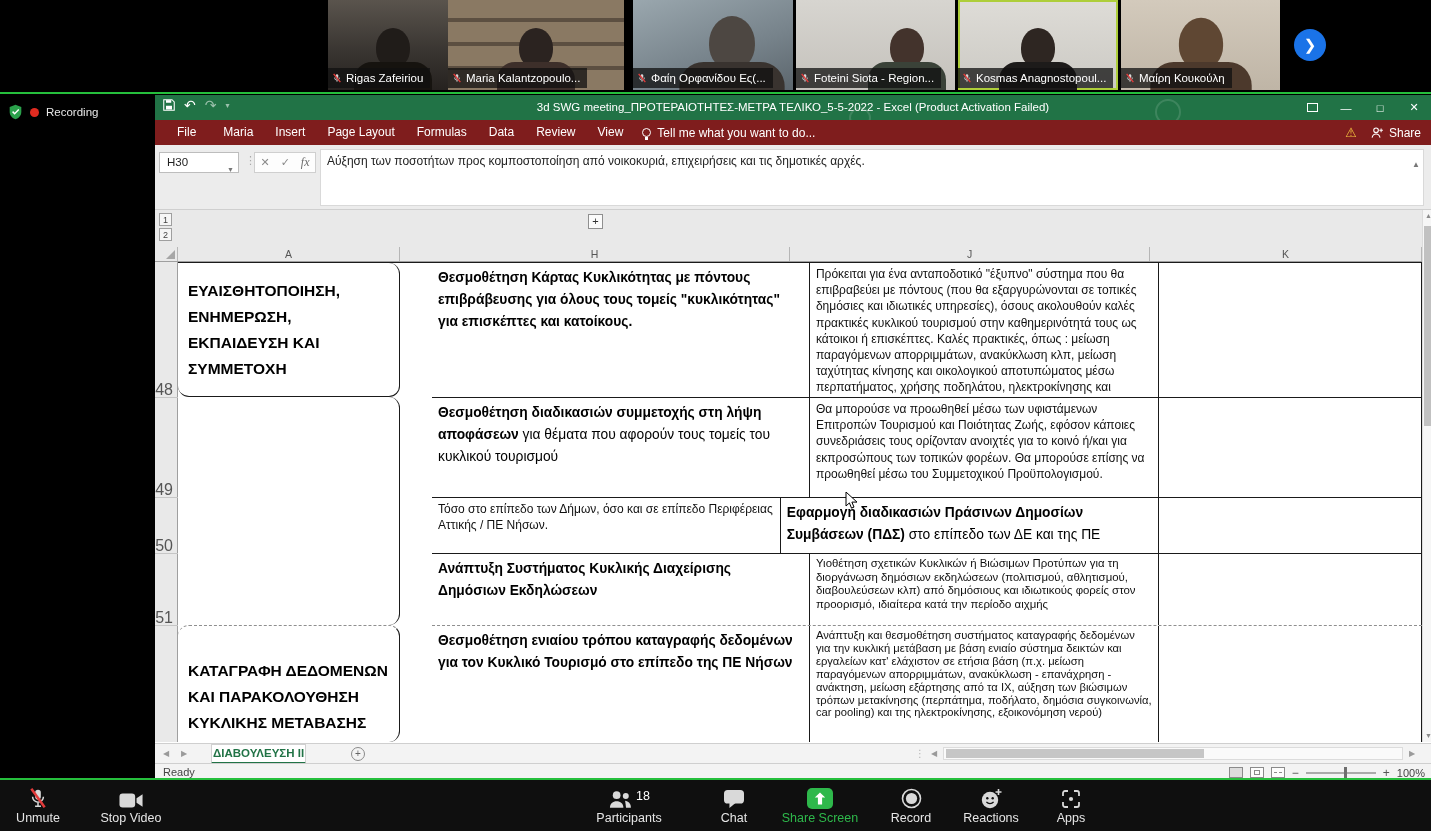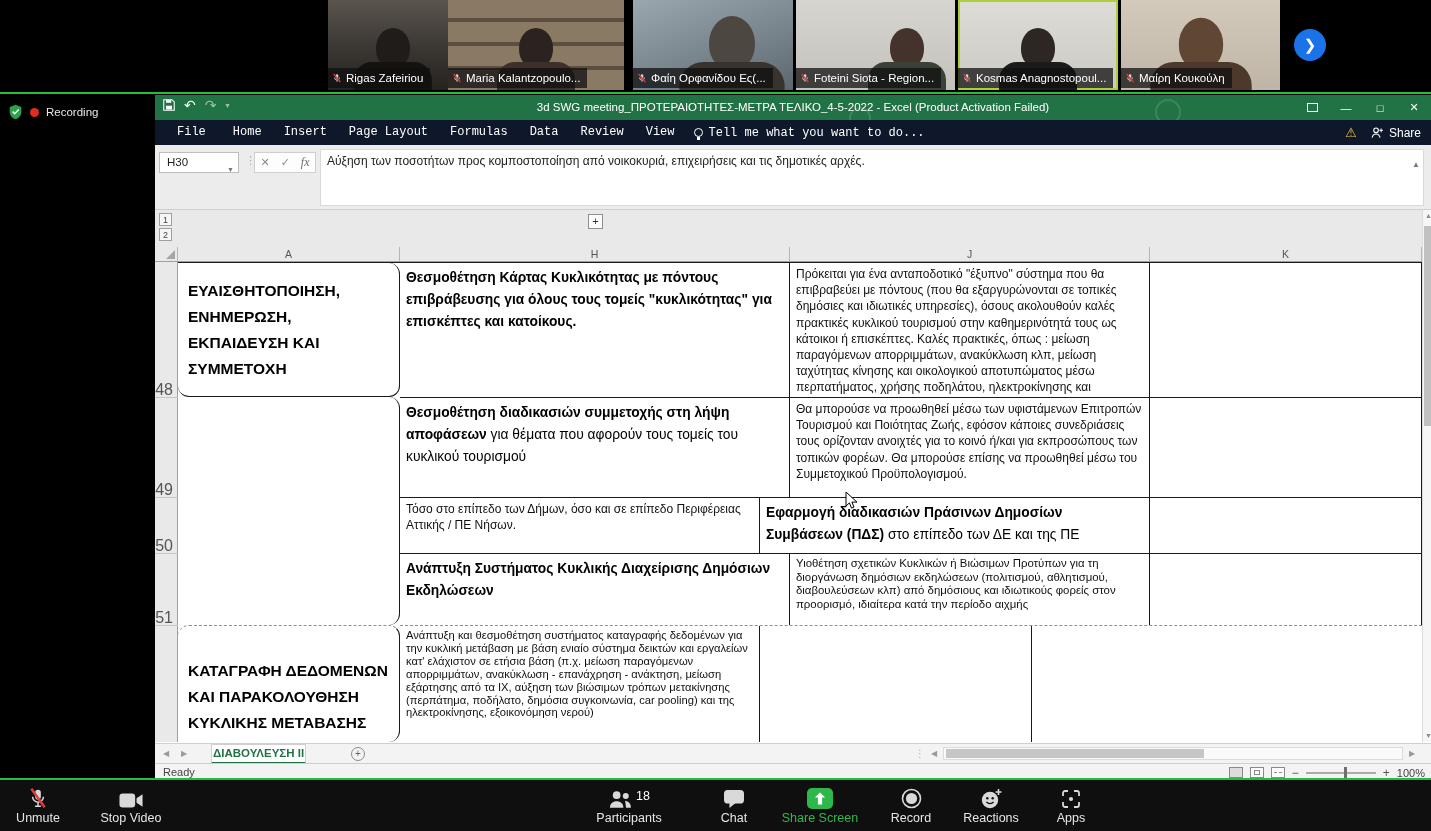--- a/index.html
+++ b/index.html
@@ -46,21 +46,21 @@
   .xl-title{position:absolute;left:0;top:0;width:1276px;height:25px;background:#217346;color:#fff;}
   .qat{position:absolute;left:8px;top:3px;display:flex;align-items:center;gap:9px;color:#fff;font-size:13px;}
   .qat .u{font-size:14px;line-height:14px;} .qat .dim{opacity:.55;}
   .xl-title-text{position:absolute;left:0;right:0;top:0;height:25px;line-height:25px;text-align:center;
         font-size:11.5px;color:#fff;white-space:nowrap;overflow:hidden;}
   .deco-circle{position:absolute;border:2px solid rgba(255,255,255,.13);border-radius:50%;}
   .win-ctl{position:absolute;top:0;right:0;height:25px;display:flex;align-items:center;}
   .win-ctl .wc{width:34px;height:25px;display:flex;align-items:center;justify-content:center;color:#fff;font-size:11px;}
   .ribbon-opt-icon{width:11px;height:9px;border:1px solid #fff;position:relative;}
 
-  .xl-ribbon{position:absolute;left:0;top:25px;width:1276px;height:25px;background:#0f172a;display:flex;align-items:center;font-family:Liberation Mono, monospace;}
+  .xl-ribbon{position:absolute;left:0;top:25px;width:1276px;height:25px;background:#7f1d1d;display:flex;align-items:center;}
   .rtab{color:#fff;font-size:12px;padding:0 11px;line-height:25px;white-space:nowrap;}
   .rtab.file{padding-left:22px;padding-right:16px;}
   .tellme{display:flex;align-items:center;gap:6px;color:#fff;font-size:12px;padding-left:8px;}
   .bulb{width:9px;height:9px;border:1.4px solid #fff;border-radius:50%;position:relative;display:inline-block;}
   .bulb::after{content:"";position:absolute;left:2px;top:8px;width:3px;height:3px;background:#fff;}
   .ribbon-right{position:absolute;right:10px;top:25px;height:25px;display:flex;align-items:center;gap:14px;color:#fff;}
   .warn{color:#f5c540;font-size:13px;line-height:25px;}
   .share-btn{display:flex;align-items:center;gap:5px;font-size:12px;color:#fff;}
 
   .xl-formula{position:absolute;left:0;top:50px;width:1276px;height:65px;background:#ececec;border-bottom:1px solid #cfcfcf;}
@@ -92,21 +92,21 @@
   .rowhdr{position:absolute;left:0;top:0;width:23px;height:480px;background:#e9e9e9;border-right:1px solid #9f9f9f;}
   .rnum{position:absolute;right:4px;width:18px;text-align:right;font-size:16px;color:#555;}
   .rsep{position:absolute;left:0;width:23px;height:1px;background:#c6c6c6;}
   .acol{position:absolute;left:23px;top:0;width:222px;height:480px;border-top:1px solid #1a1a1a;}
   .acell{background:#fff;border-right:1px solid #1a1a1a;width:222px;font-weight:bold;font-size:15.5px;
          line-height:26px;color:#000;padding:0 6px 0 10px;border-radius:11px;}
   .a1{height:134px;border-bottom:1px solid #1a1a1a;display:flex;align-items:center;}
   .aempty{height:228px;}
   .a2{height:117px;border-top:1px dashed #8f8f8f;padding-top:32px;}
   .rows-wrap{position:absolute;left:245px;top:0;width:1022px;border-top:1px solid #1a1a1a;}
-  .grow{display:flex;border-bottom:1px solid #1a1a1a;}
+  .grow{display:flex;border-bottom:1px solid #1a1a1a;margin-left:32px;}
   .grow.dashed{border-bottom:1px dashed #8f8f8f;}
   .grow.last{border-bottom:none;}
   .r0{height:135px;} .r1{height:100px;} .r2{height:56px;} .r3{height:72px;} .r4{height:117px;}
   .cell{height:100%;overflow:hidden;background:#fff;}
   .ch{width:390px;border-right:1px solid #1a1a1a;padding:4px 8px 0 6px;font-size:13.8px;line-height:22px;color:#000;}
   .ch .hb{font-weight:bold;}
   .cj{width:360px;border-right:1px solid #1a1a1a;padding:3px 6px 0 6px;font-size:12px;line-height:16.2px;color:#111;}
   .jj3{font-size:11.4px;line-height:13.6px;}
   .jj4{font-size:11.2px;line-height:12.9px;}
   .ck{width:272px;border-right:1px solid #1a1a1a;}
@@ -258,34 +258,34 @@
       <div class="qat">
         <svg width="12" height="12" viewBox="0 0 16 16">
             <path d="M1 1h11l3 3v11H1z" fill="none" stroke="#fff" stroke-width="1.4"></path>
             <rect x="4" y="9" width="8" height="5" fill="#fff"></rect>
             <rect x="4" y="1.5" width="7" height="3.5" fill="#fff"></rect>
           </svg>
         <span class="u">↶</span>
         <span class="u dim">↷</span>
         <span class="dim" style="font-size:8px;">▾</span>
       </div>
-      <div class="xl-title-text">3d SWG meeting_ΠΡΟΤΕΡΑΙΟΤΗΤΕΣ-ΜΕΤΡΑ ΤΕΛΙΚΟ_4-5-2022 - Excel (Product Activation Failed)</div>
+      <div class="xl-title-text">3d SWG meeting_ΠΡΟΤΕΡΑΙΟΤΗΤΕΣ-ΜΕΤΡΑ ΤΕΛΙΚΟ_5-5-2022 - Excel (Product Activation Failed)</div>
       <div class="win-ctl">
         <span class="wc">
             <span class="ribbon-opt-icon"></span>
           </span>
         <span class="wc">—</span>
         <span class="wc">□</span>
         <span class="wc">✕</span>
       </div>
     </div>
 
     <div class="xl-ribbon">
       <span class="rtab file">File</span>
-      <span class="rtab">Home</span>
+      <span class="rtab">Maria</span>
       <span class="rtab">Insert</span>
       <span class="rtab">Page Layout</span>
       <span class="rtab">Formulas</span>
       <span class="rtab">Data</span>
       <span class="rtab">Review</span>
       <span class="rtab">View</span>
       <span class="tellme">
         <span class="bulb"></span>
         <span>Tell me what you want to do...</span>
       </span>
@@ -372,20 +372,21 @@
           <div class="cell cj"><span>Τόσο στο επίπεδο των Δήμων, όσο και σε επίπεδο Περιφέρειας Αττικής / ΠΕ Νήσων.</span></div>
           <div class="cell ch"><span class="hb">Εφαρμογή διαδικασιών Πράσινων Δημοσίων Συμβάσεων (ΠΔΣ)</span><span> στο επίπεδο των ΔΕ και της ΠΕ</span></div>
           <div class="cell ck"></div>
         </div>
         <div class="grow r3 dashed">
           <div class="cell ch"><span class="hb">Ανάπτυξη Συστήματος Κυκλικής Διαχείρισης Δημόσιων Εκδηλώσεων</span><span></span></div>
           <div class="cell cj jj3"><span>Υιοθέτηση σχετικών Κυκλικών ή Βιώσιμων Προτύπων για τη διοργάνωση δημόσιων εκδηλώσεων (πολιτισμού, αθλητισμού, διαβουλεύσεων κλπ) από δημόσιους και ιδιωτικούς φορείς  στον προορισμό, ιδιαίτερα κατά την περίοδο αιχμής</span></div>
           <div class="cell ck"></div>
         </div>
         <div class="grow r4 last">
+          <div class="cell ch"><span class="hb">Θεσμοθέτηση ενιαίου τρόπου καταγραφής δεδομένων για τον Κυκλικό Τουρισμό στο επίπεδο της ΠΕ Νήσων</span><span></span></div>
           <div class="cell cj jj4"><span>Ανάπτυξη και θεσμοθέτηση συστήματος καταγραφής δεδομένων για την κυκλική μετάβαση με βάση ενιαίο σύστημα δεικτών και εργαλείων κατ' ελάχιστον σε ετήσια βάση (π.χ. μείωση παραγόμενων απορριμμάτων, ανακύκλωση - επανάχρηση - ανάκτηση, μείωση εξάρτησης από τα ΙΧ, αύξηση των βιώσιμων τρόπων μετακίνησης (περπάτημα, ποδήλατο, δημόσια συγκοινωνία, car pooling) και της ηλεκτροκίνησης, εξοικονόμηση νερού)</span></div>
           <div class="cell ck"></div>
         </div>
       </div>
     </div>
 
     <div class="vscroll">
       <span class="sarrow" style="left:2px;top:2px;">▲</span>
       <div class="vthumb"></div>
       <span class="sarrow" style="left:2px;bottom:2px;">▼</span>

